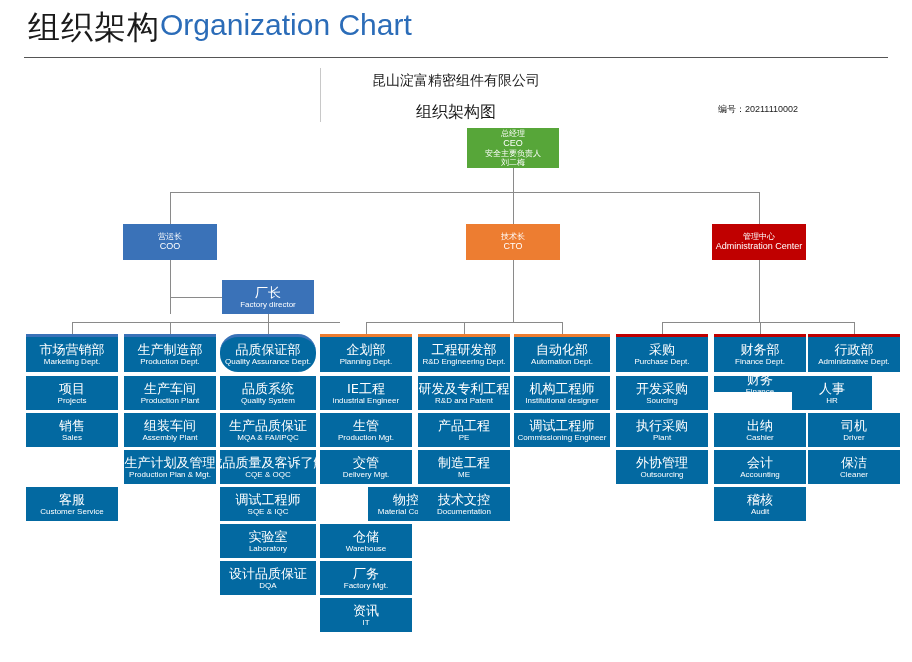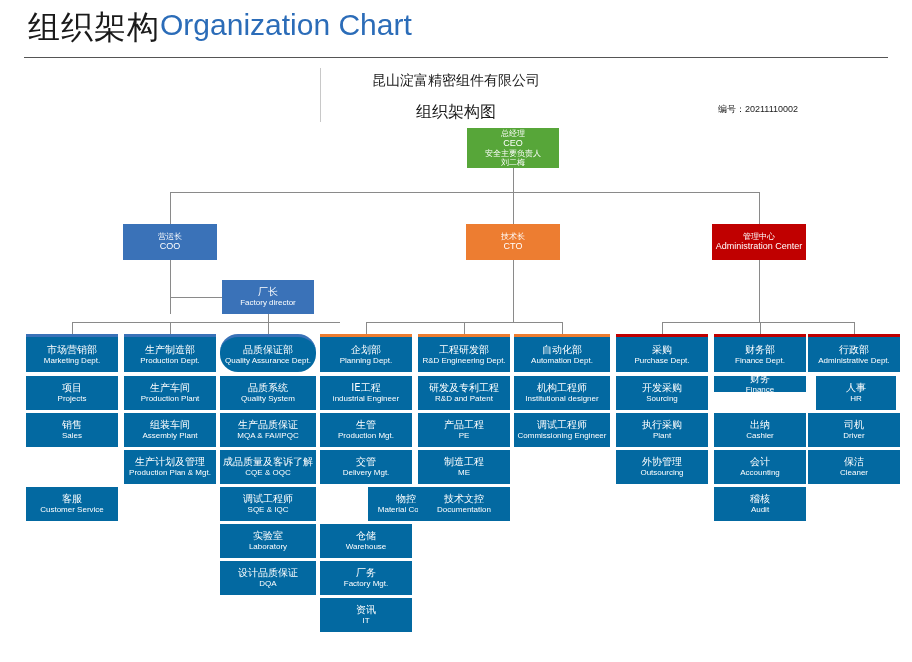--- a/index.html
+++ b/index.html
@@ -104,21 +104,21 @@
     display: flex;
     flex-direction: column;
     align-items: center;
     justify-content: center;
     text-align: center;
     color: #ffffff;
     line-height: 1.18;
     overflow: hidden;
   }
   .node .l-cn {
-    font-size: 10px;
+    font-size: 13px;
     font-family: "DejaVu Sans", sans-serif;
     white-space: nowrap;
   }
   .node .l-en {
     font-size: 8px;
     font-family: "Liberation Sans", sans-serif;
     white-space: nowrap;
   }
   .node.big .l-cn { font-size: 8px; }
   .node.big .l-en { font-size: 9px; }
@@ -351,21 +351,21 @@
       </div>
       <div class="node gray" style="left: 714px; top: 487px; width: 92px; height: 34px;">
         <span class="l-cn">稽核</span>
         <span class="l-en">Audit</span>
       </div>
       <div class="connector v" style="left: 760px; top: 322px; width: 1px; height: 12px;"></div>
       <div class="node gray dept" style="left: 808px; top: 334px; width: 92px; height: 38px; border-top-color: rgb(192, 0, 0);">
         <span class="l-cn">行政部</span>
         <span class="l-en">Administrative Dept.</span>
       </div>
-      <div class="node gray" style="left: 816px; top: 376px; width: 80px; height: 34px;">
+      <div class="node gray" style="left: 792px; top: 376px; width: 80px; height: 34px;">
         <span class="l-cn">人事</span>
         <span class="l-en">HR</span>
       </div>
       <div class="node gray" style="left: 808px; top: 413px; width: 92px; height: 34px;">
         <span class="l-cn">司机</span>
         <span class="l-en">Driver</span>
       </div>
       <div class="node gray" style="left: 808px; top: 450px; width: 92px; height: 34px;">
         <span class="l-cn">保洁</span>
         <span class="l-en">Cleaner</span>

